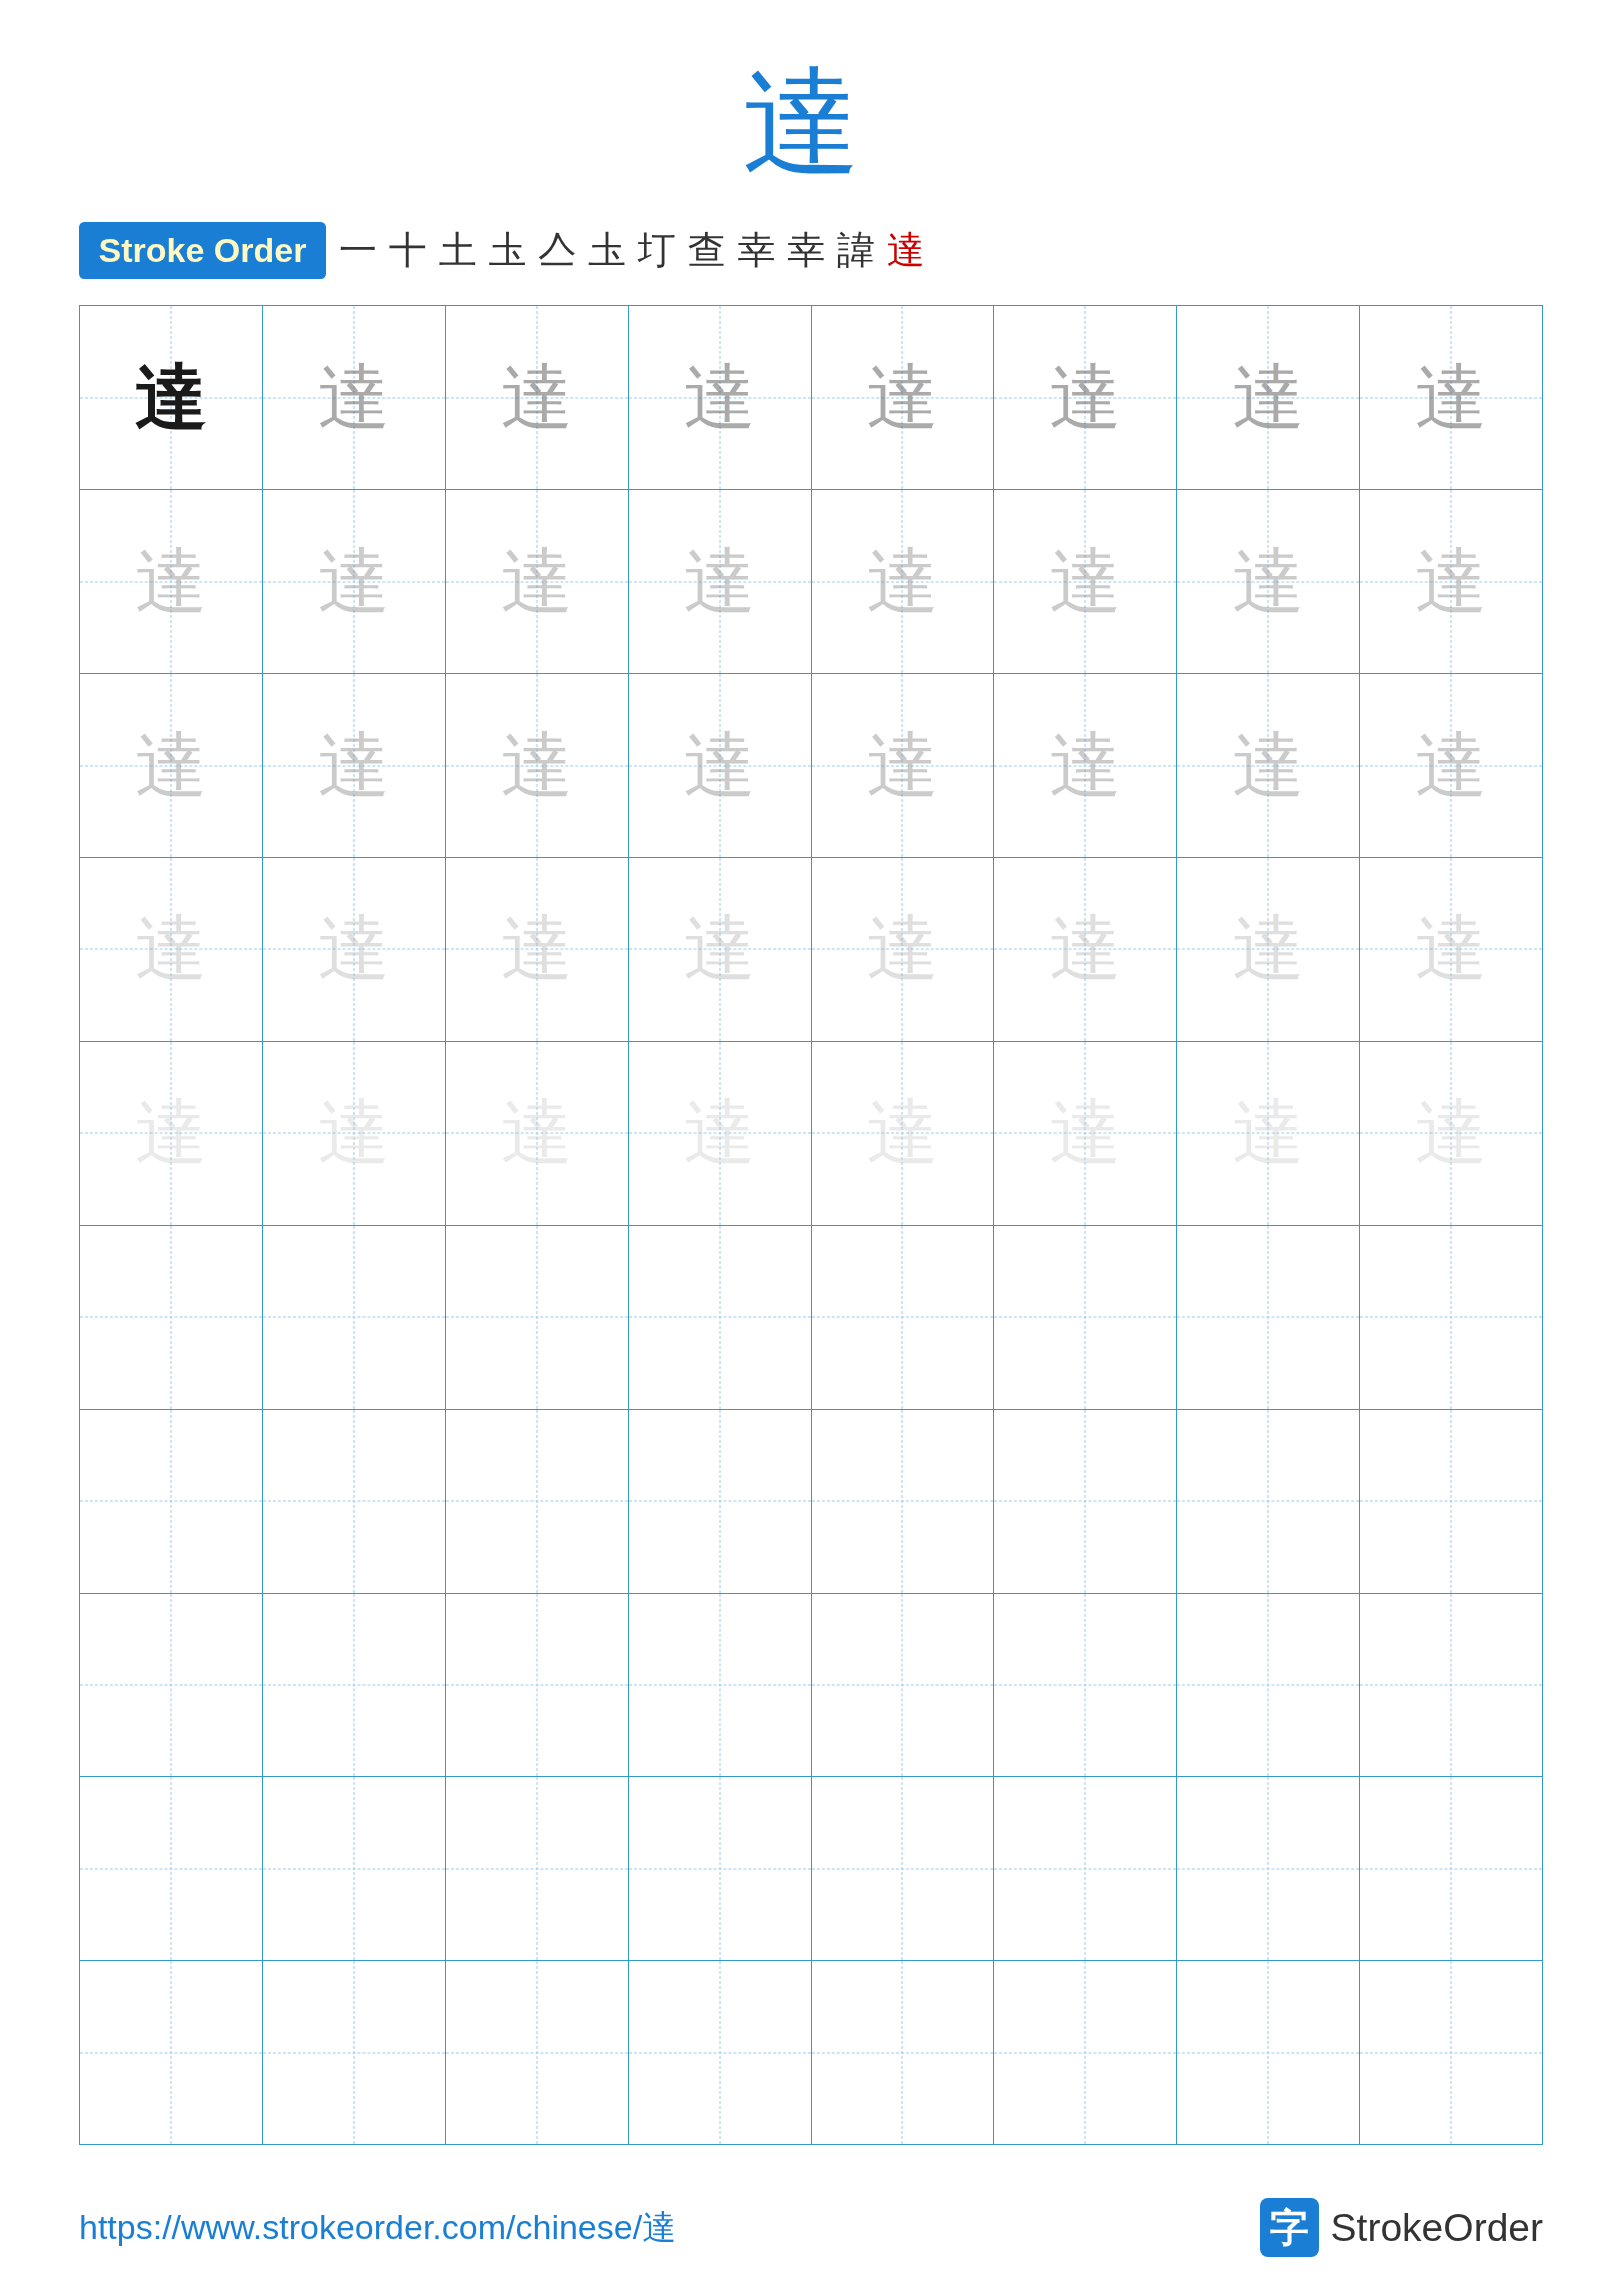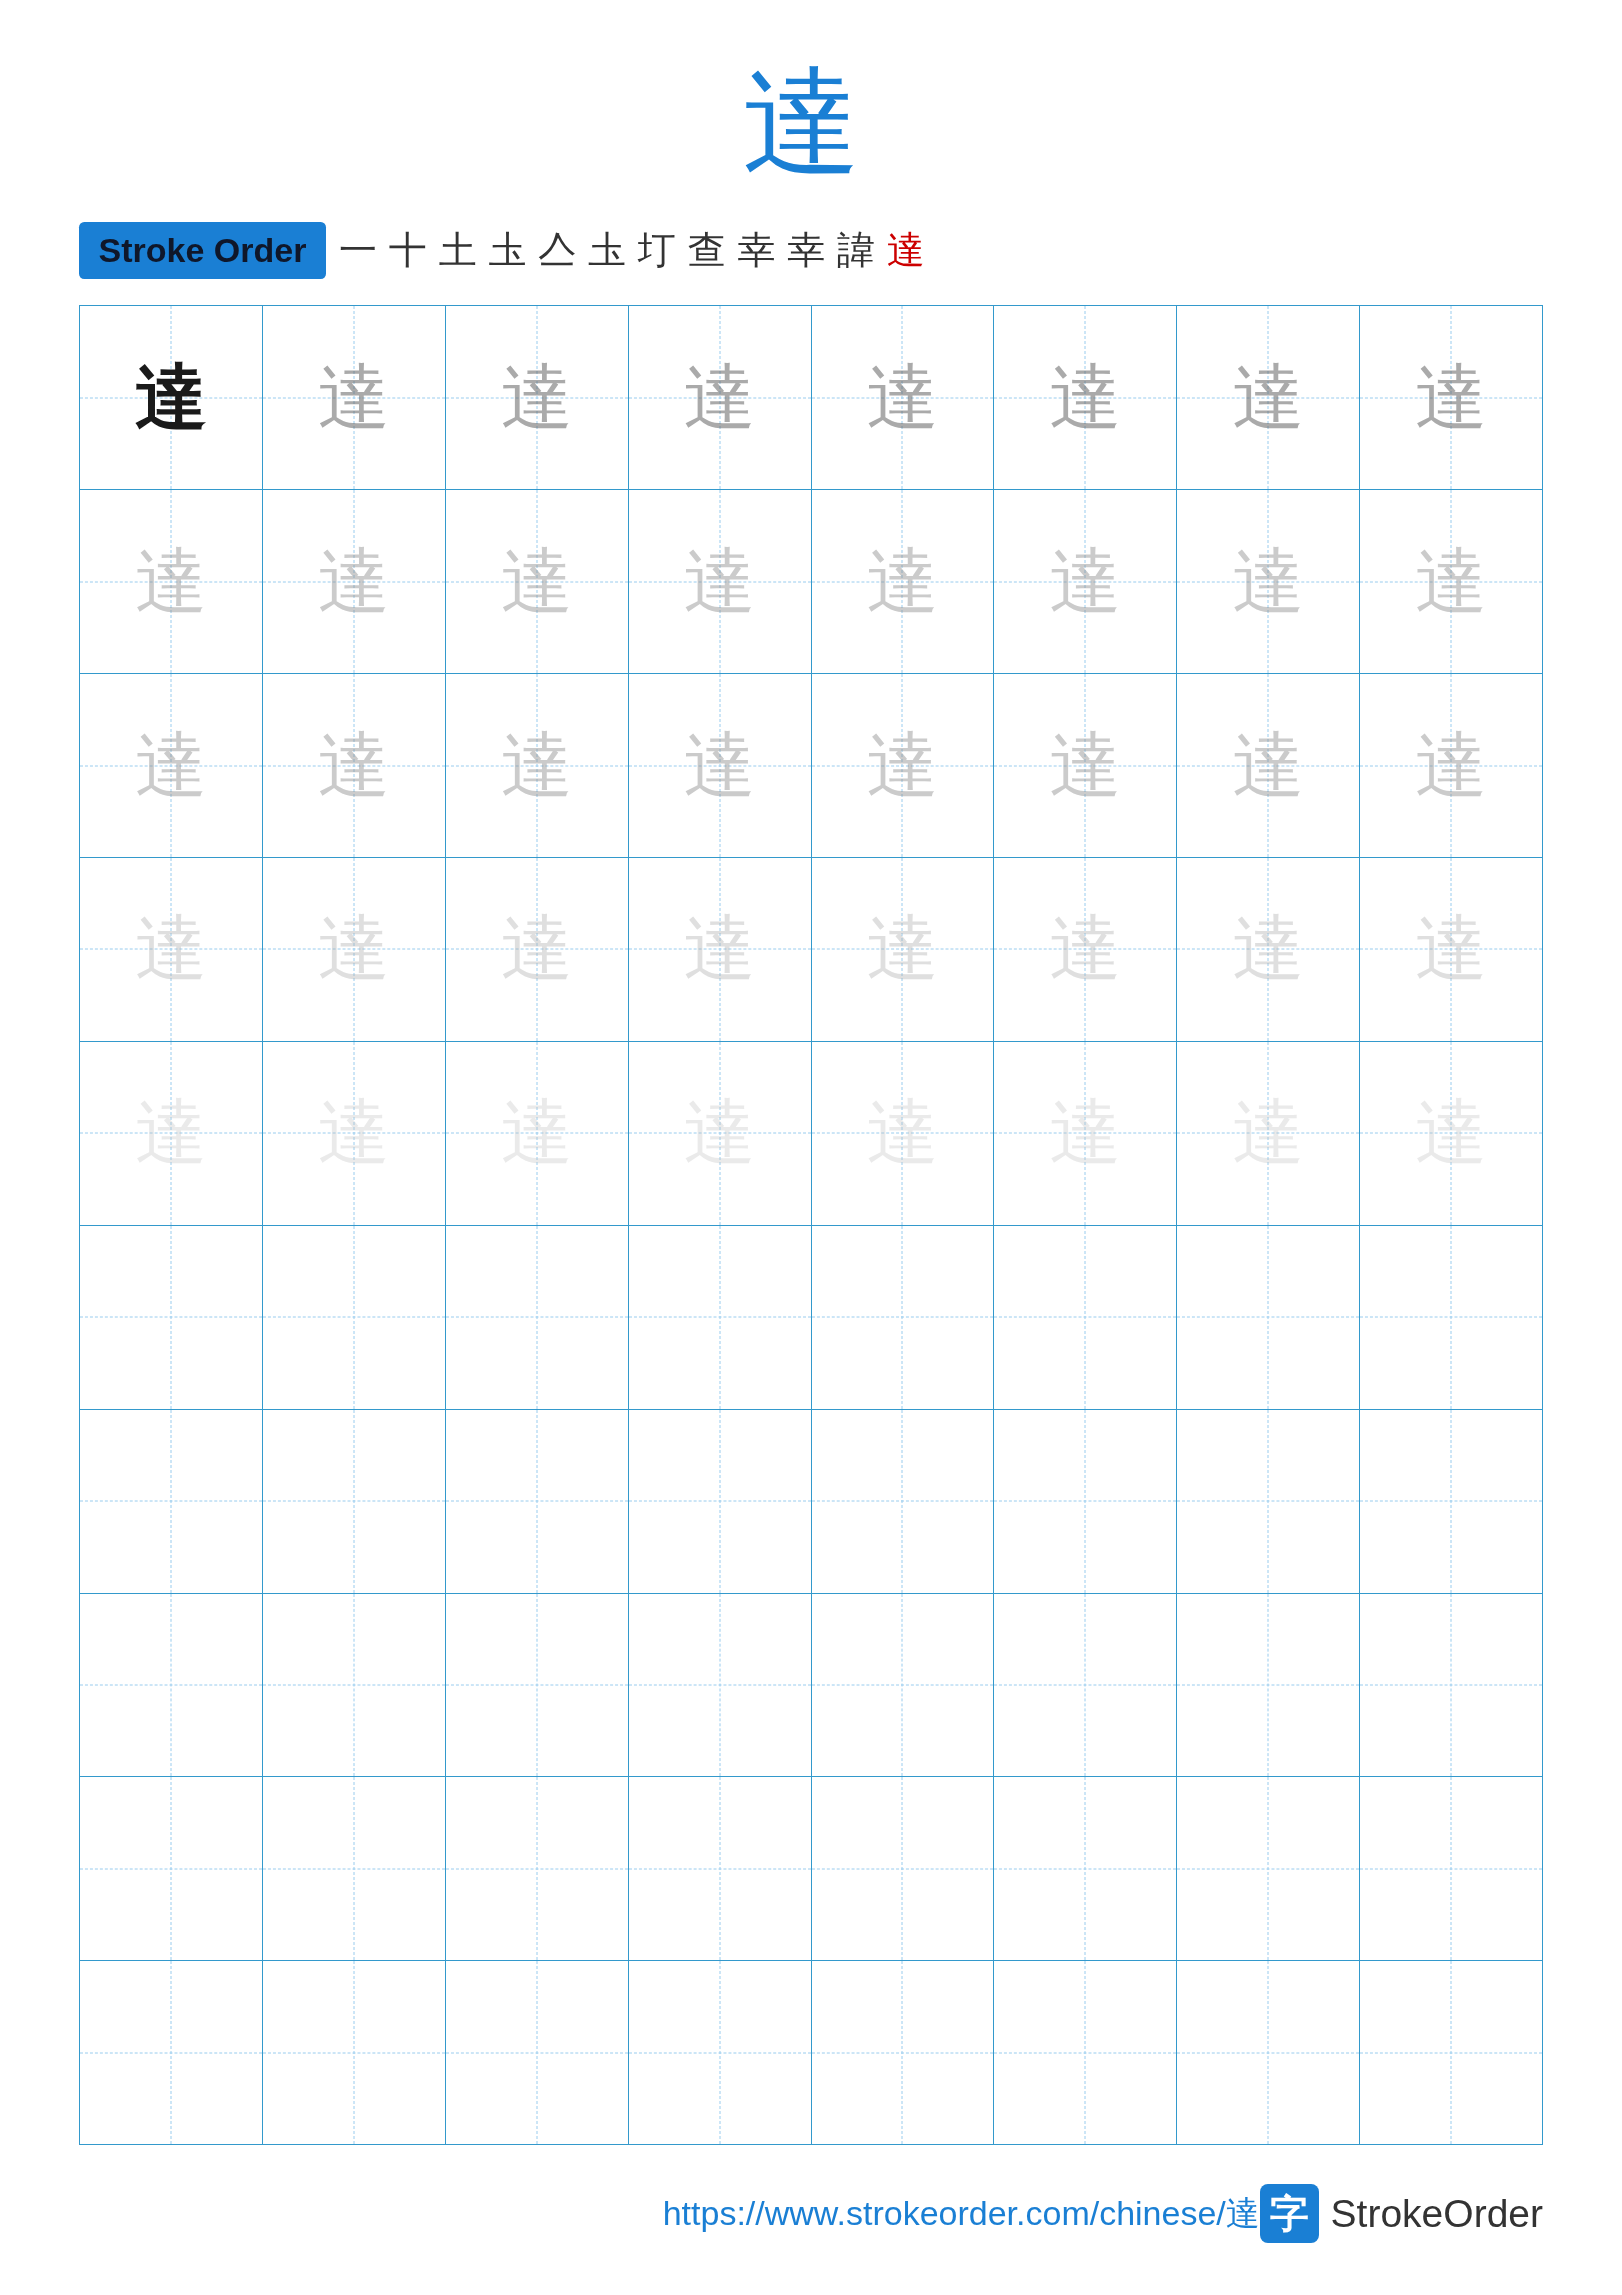--- a/index.html
+++ b/index.html
@@ -50,21 +50,21 @@
     .stroke-order-row {
       display: flex;
       align-items: center;
       width: 100%;
       margin-bottom: 26px;
       gap: 13px;
     }
 
     .stroke-order-badge {
       background: #1a7fd4;
-      color: #0f172a;
+      color: #fef9c3;
       font-size: 34px;
       font-weight: bold;
       padding: 9.2px 19.6px;
       border-radius: 5.2px;
       white-space: nowrap;
       flex-shrink: 0;
       text-align: center;
     }
 
     .stroke-steps {
@@ -166,23 +166,23 @@
     }
 
     .cell-char.gray4 {
       color: rgba(190,190,190,0.32);
     }
 
     
     .footer {
       display: flex;
       align-items: center;
-      justify-content: flex-end;
+      justify-content: space-between;
       width: 100%;
-      margin-top: 39px;
+      margin-top: 53px;
     }
 
     .footer-url {
       font-size: 34px;
       color: #1a7fd4;
     }
 
     .footer-logo {
       display: flex;
       align-items: center;

